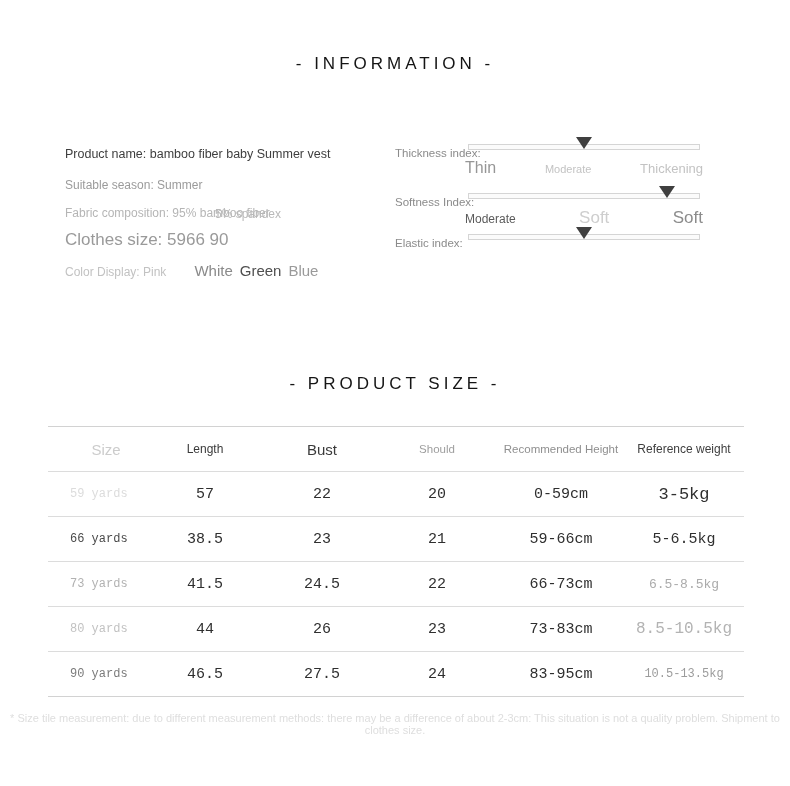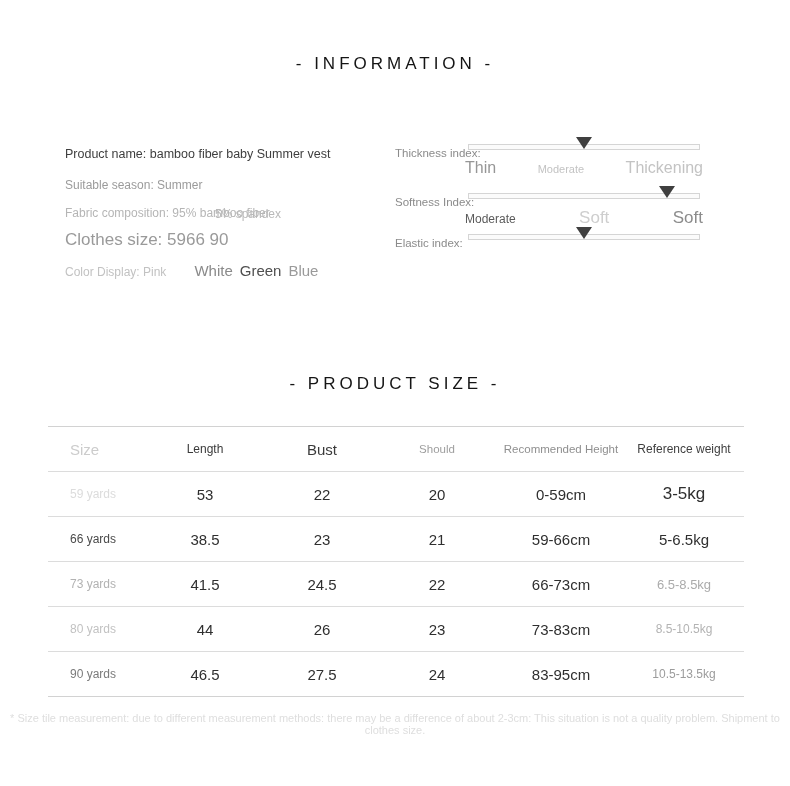--- a/index.html
+++ b/index.html
@@ -39,52 +39,52 @@
   .track{position:absolute;left:73px;top:6px;width:232px;height:6px;
     border:1px solid #d5d5d5;background:#fbfbfb;box-sizing:border-box;}
   .marker{position:absolute;top:-8px;left:50%;width:0;height:0;
     border-left:8px solid transparent;border-right:8px solid transparent;
     border-top:12px solid #3f3f3f;transform:translateX(-50%);}
   .opts{position:absolute;left:70px;top:21px;width:238px;display:flex;
     justify-content:space-between;align-items:baseline;}
   #idx-2 .opts{top:26px;}
   #idx-0 .o0{font-size:16px;color:#969696;}
   #idx-0 .o1{font-size:11px;color:#c3c3c3;}
-  #idx-0 .o2{font-size:16px;color:#c3c3c3;}
+  #idx-0 .o2{font-size:13px;color:#c3c3c3;}
   #idx-1 .o0{font-size:12px;color:#5a5a5a;}
   #idx-1 .o1{font-size:17px;color:#cecece;}
   #idx-1 .o2{font-size:17px;color:#8c8c8c;}
   #idx-2 .o0{font-size:12px;color:#9b9b9b;}
   #idx-2 .o1{font-size:12px;color:#a5a5a5;}
   #idx-2 .o2{font-size:12px;color:#a5a5a5;}
 
   
   .size-table{position:absolute;left:48px;top:426px;width:696px;
     border-top:1px solid #d2d2d2;border-bottom:1px solid #d2d2d2;}
   .thead,.trow{display:grid;grid-template-columns:94px 126px 108px 122px 126px 120px;
     height:44px;align-items:center;}
   .trow{border-top:1px solid #dcdcdc;}
   .tcell,.hcell{text-align:center;}
-  .tcell{font-size:15px;color:#2f2f2f;}
+  .tcell{font-size:15px;color:#2f2f2f;font-family:Liberation Mono, monospace;}
   .c0{text-align:left;padding-left:22px;font-size:12px;}
-  .h0{text-align:left;padding-left:22px;font-size:15px;color:#cccccc;}
+  .h0{text-align:center;padding-left:22px;font-size:15px;color:#cccccc;}
   .h1{font-size:12px;color:#3a3a3a;}
   .h2{font-size:15px;color:#3a3a3a;}
   .h3{font-size:11.5px;color:#9e9e9e;}
   .h4{font-size:11.5px;color:#8f8f8f;}
   .h5{font-size:12px;color:#3f3f3f;}
   .r0 .c0{color:#dcdcdc;}
   .r1 .c0{color:#4a4a4a;}
   .r2 .c0{color:#b2b2b2;}
   .r3 .c0{color:#c2c2c2;}
   .r4 .c0{color:#7b7b7b;}
   .r0 .c5{font-size:17px;}
   .r1 .c5{font-size:15px;}
   .r2 .c5{font-size:13px;color:#ababab;}
-  .r3 .c5{font-size:12px;color:#b3b3b3;}
+  .r3 .c5{font-size:16px;color:#b3b3b3;}
   .r4 .c5{font-size:12px;color:#9c9c9c;}
 
   .footnote{position:absolute;top:712px;left:0;width:100%;text-align:center;
     font-size:11px;color:#dedede;}
 </style>
 </head>
 <body>
 
 <div id="info-title" class="section-title">- INFORMATION -</div>
 
@@ -144,21 +144,21 @@
     <div class="hcell h0">Size</div>
     <div class="hcell h1">Length</div>
     <div class="hcell h2">Bust</div>
     <div class="hcell h3">Should</div>
     <div class="hcell h4">Recommended Height</div>
     <div class="hcell h5">Reference weight</div>
   </div>
   <div>
       <div class="trow r0">
         <div class="tcell c0">59 yards</div>
-        <div class="tcell c1">53</div>
+        <div class="tcell c1">57</div>
         <div class="tcell c2">22</div>
         <div class="tcell c3">20</div>
         <div class="tcell c4">0-59cm</div>
         <div class="tcell c5">3-5kg</div>
       </div>
       <div class="trow r1">
         <div class="tcell c0">66 yards</div>
         <div class="tcell c1">38.5</div>
         <div class="tcell c2">23</div>
         <div class="tcell c3">21</div>

